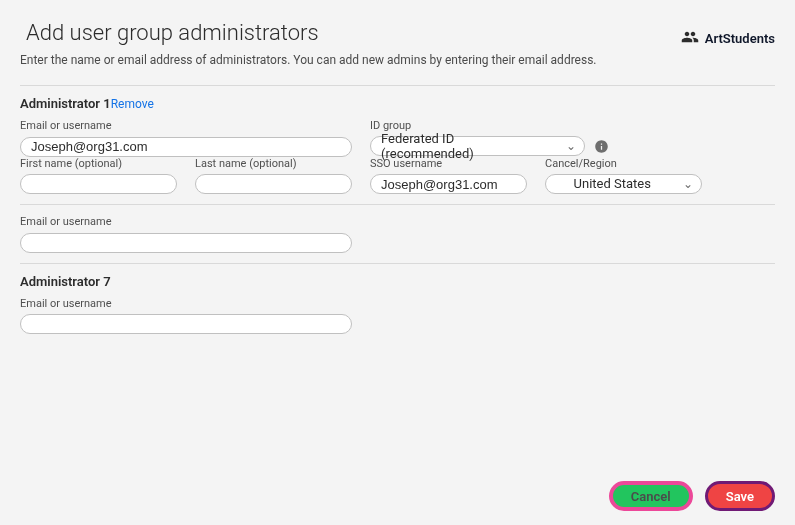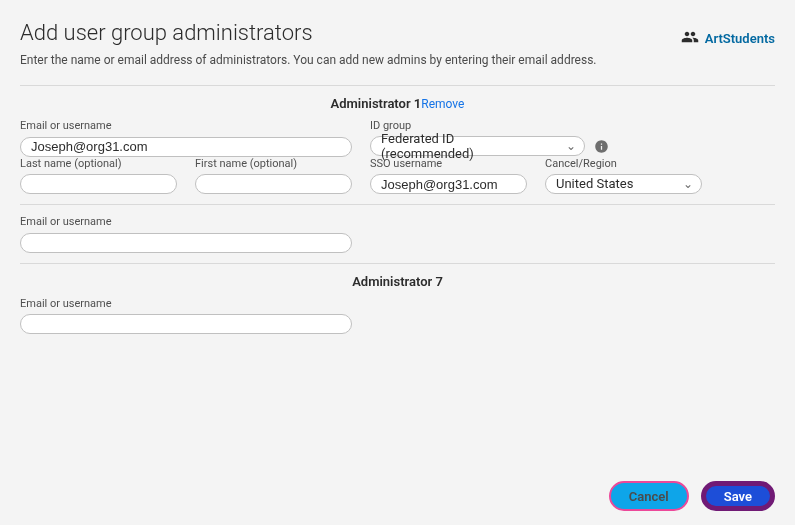--- a/index.html
+++ b/index.html
@@ -13,50 +13,51 @@
     height: 525px;
     overflow: hidden;
   }
   .dialog {
     padding: 20px 20px 0 20px;
   }
   .header {
     display: flex;
     justify-content: space-between;
     align-items: flex-start;
+    margin-left: 6px;
   }
   .title {
     font-size: 22px;
     font-weight: 300;
     color: #2c2c2c;
     margin: 0 0 8px 0;
   }
   .group-badge {
     display: flex;
     align-items: center;
     gap: 6px;
     font-size: 13px;
-    color: #0369a1;
+    color: #0f172a;
     font-weight: 600;
     margin-top: 8px;
   }
   .group-badge svg { width: 18px; height: 18px; fill: #2c2c2c; }
   .subtitle {
     font-size: 12px;
     color: #4b4b4b;
     margin: 0 0 18px 0;
   }
   .section {
     border-top: 1px solid #d9d9d9;
     padding-top: 10px;
     margin-top: 10px;
   }
   .section-header {
     display: flex;
-    justify-content: center;
+    justify-content: flex-start;
     align-items: center;
     margin-bottom: 8px;
   }
   .section-title {
     font-size: 13px;
     font-weight: 600;
     color: #2c2c2c;
   }
   .remove-link {
     font-size: 12px;
@@ -86,21 +87,21 @@
   }
   .input-active {
     border: 1.5px solid #2680eb;
   }
   .email-wide { width: 332px; }
   .name-col { width: 157px; flex: none; }
   .id-type-col { display:flex; align-items:center; gap:8px; }
   .select {
     display: flex;
     align-items: center;
-    justify-content: space-between;
+    justify-content: flex-end;
     padding-right: 8px;
     cursor: pointer;
     gap: 32px;
   }
   .select .chev { color:#6e6e6e; font-size:12px; }
   .select-wide { width: 215px; flex:none; }
   .sso-col { width: 157px; flex:none; }
   .country-col { width: 157px; flex:none; }
   .info-icon {
     width: 16px; height: 16px; display:inline-flex; align-items:center; justify-content:center;
@@ -117,27 +118,27 @@
   .btn {
     height: 30px;
     padding: 0 18px;
     border-radius: 15px;
     font-size: 13px;
     font-weight: 600;
     cursor: pointer;
     display:flex; align-items:center; justify-content:center;
   }
   .btn-secondary {
-    background: #0ea5e9;
-    border: 2px solid #ec4899;
+    background: #22c55e;
+    border: 4px solid #ec4899;
     color: #4b4b4b;
   }
   .btn-primary {
-    background: #1d4ed8;
-    border: 5px solid #701a75;
+    background: #ef4444;
+    border: 3px solid #701a75;
     color: #fff;
   }
   .readonly-ish { color:#505050; }
 </style>
 </head>
 <body>
 
 <div class="dialog">
 
   <div class="header">
@@ -178,25 +179,25 @@
             <svg viewBox="0 0 24 24">
                 <path d="M12 2C6.48 2 2 6.48 2 12s4.48 10 10 10 10-4.48 10-10S17.52 2 12 2zm1 15h-2v-6h2v6zm0-8h-2V7h2v2z"></path>
               </svg>
           </span>
         </div>
       </div>
     </div>
 
     <div class="row">
       <div class="name-col">
+        <span class="field-label">First name (optional)</span>
+        <input type="text" value="" style="">
+      </div>
+      <div class="name-col">
         <span class="field-label">Last name (optional)</span>
-        <input type="text" value="" style="">
-      </div>
-      <div class="name-col">
-        <span class="field-label">First name (optional)</span>
         <input type="text" value="" style="">
       </div>
       <div class="sso-col">
         <span class="field-label">SSO username</span>
         <input type="text" class="readonly-ish" value="Joseph@org31.com" style="">
       </div>
       <div class="country-col">
         <span class="field-label">Cancel/Region</span>
         <div class="select">
           <span>United States</span>

